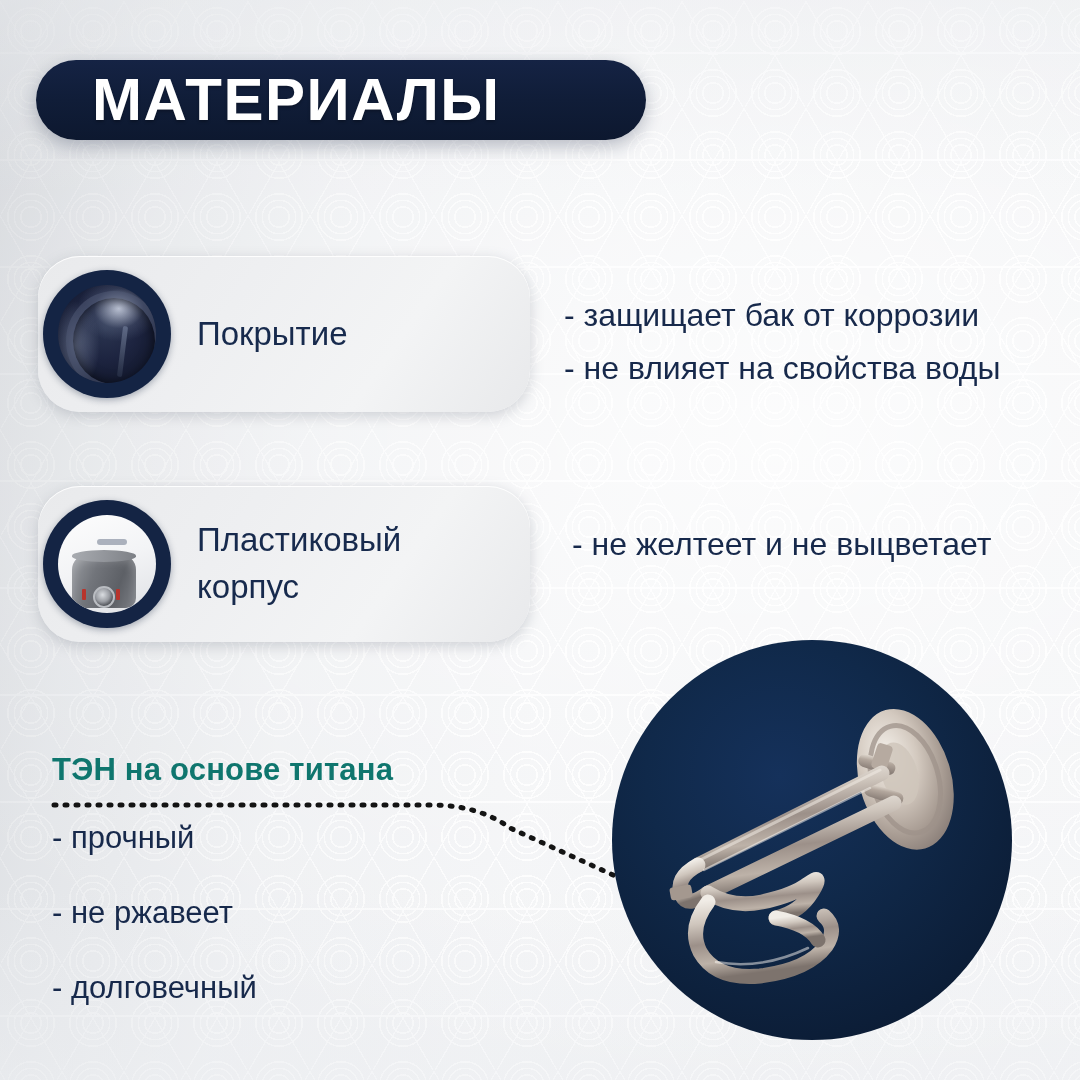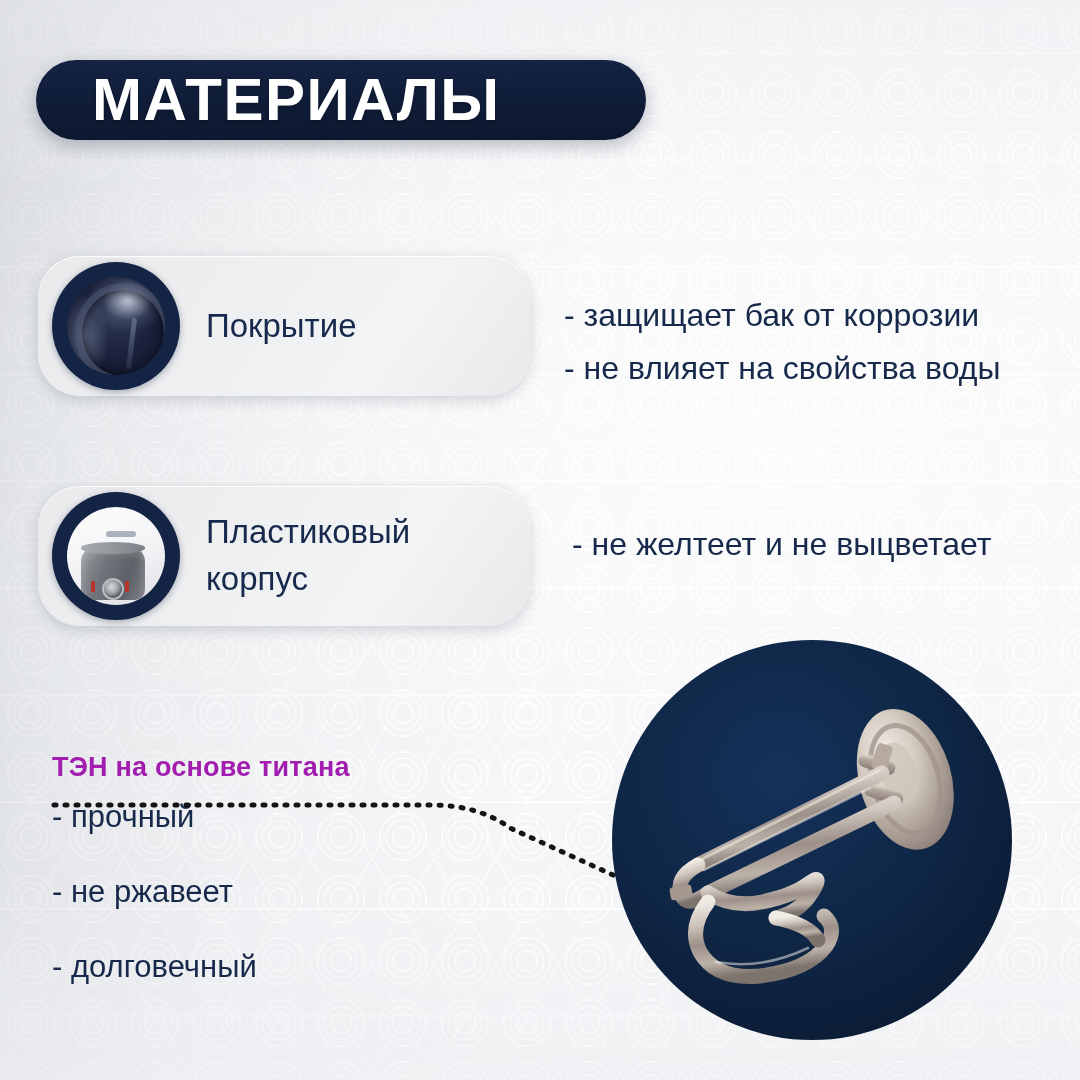--- a/index.html
+++ b/index.html
@@ -80,30 +80,30 @@
     letter-spacing: 1.5px;
     line-height: 1;
     text-shadow: 0 2px 3px rgba(0,0,0,0.25);
   }
 
   
   .card {
     position: absolute;
     left: 38px;
     width: 492px;
-    height: 140px;
+    height: 156px;
     border-radius: 42px;
     background: linear-gradient(125deg, #e9eaec 0%, #eeeff1 38%, #f3f4f5 70%, #e8e9eb 100%);
     box-shadow:
       0 4px 14px rgba(120,128,140,0.32),
       inset 0 1px 0 rgba(255,255,255,0.9);
     display: flex;
     align-items: center;
     box-sizing: border-box;
-    padding-left: 14px;
+    padding-left: 5px;
   }
   #card-1 { top: 256px; }
   #card-2 { top: 486px; }
 
   .card-icon {
     width: 128px;
     height: 128px;
     border-radius: 50%;
     flex: 0 0 128px;
     background: #142444;
@@ -218,27 +218,27 @@
   .bullet {
     color: #17294b;
     font-size: 32px;
     line-height: 1.66;
     white-space: nowrap;
   }
 
   
   .ten-block { position: absolute; left: 52px; top: 752px; }
   .ten-title {
-    color: #a21caf;
-    font-size: 27px;
+    color: #0f766e;
+    font-size: 31px;
     font-weight: bold;
     letter-spacing: 0.2px;
     white-space: nowrap;
   }
-  .ten-list { margin-top: 18px; }
+  .ten-list { margin-top: 34px; }
   .ten-item {
     color: #17294b;
     font-size: 31px;
     line-height: 1.0;
     margin-bottom: 44px;
     white-space: nowrap;
   }
 
   .arrow-svg {
     position: absolute;

